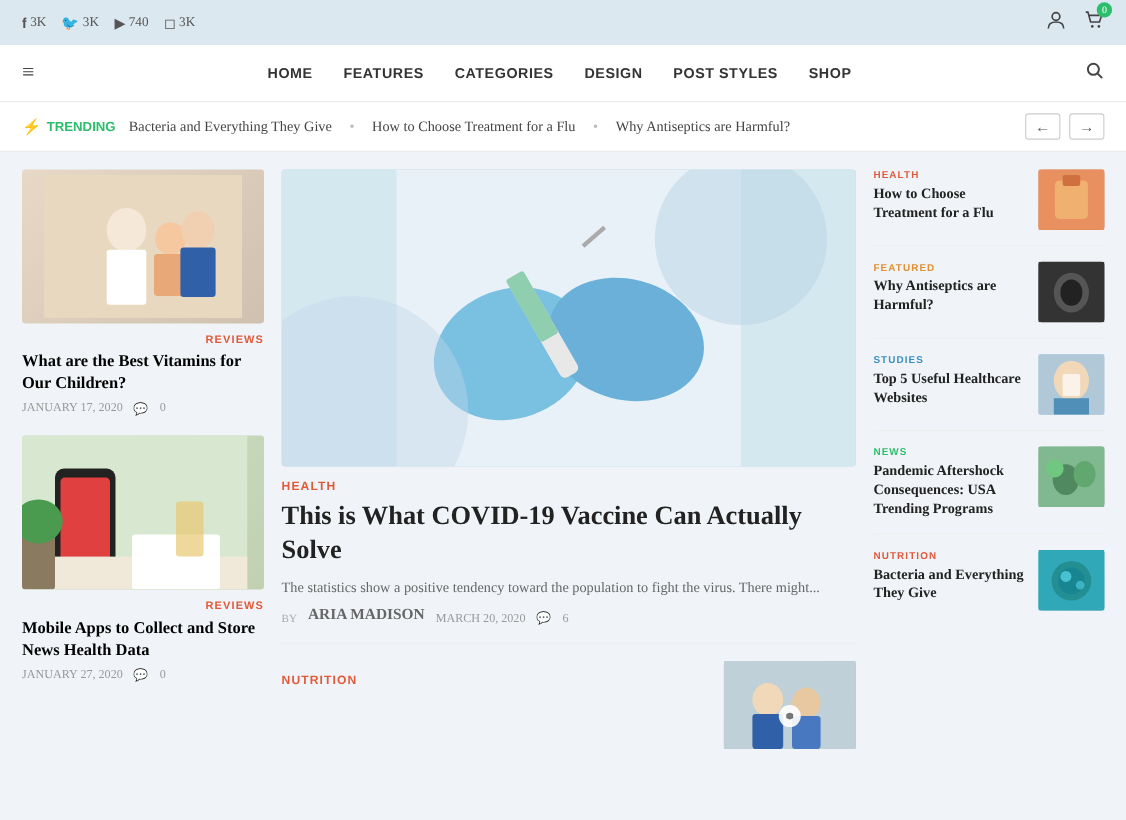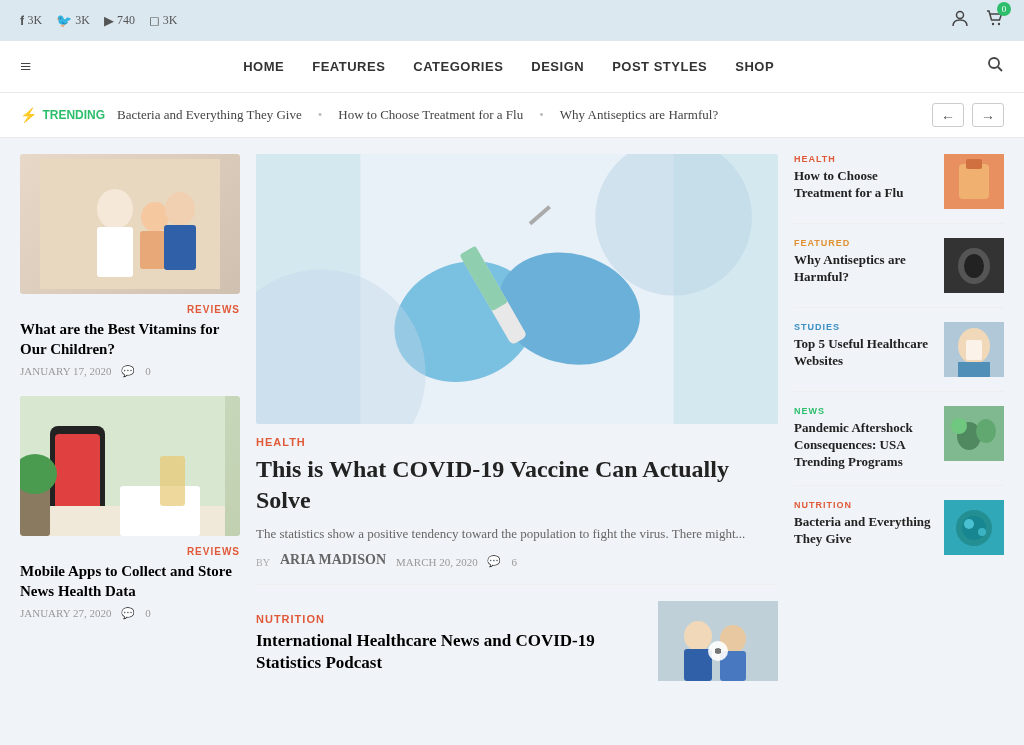--- a/index.html
+++ b/index.html
@@ -330,21 +330,20 @@
       <span class="date">MARCH 20, 2020</span>
       <span>💬</span>
       <span>6</span>
     </div>
 
     <hr class="divider">
 
     <div class="bottom-article">
       <div class="bottom-article-text">
         <div class="center-category">NUTRITION</div>
-        <div class="card-title" style="font-size:17px;">International Healthcare News and COVID-19 Statistics Podcast</div>
       </div>
       <div class="bottom-article-img">
         <svg width="120" height="80" viewBox="0 0 120 80">
           <rect width="120" height="80" fill="#c0d0d8"></rect>
 
           <ellipse cx="40" cy="35" rx="14" ry="15" fill="#f0d8b8"></ellipse>
           <rect x="26" y="48" width="28" height="32" rx="3" fill="#3060a8"></rect>
           <ellipse cx="75" cy="38" rx="13" ry="14" fill="#e8c8a0"></ellipse>
           <rect x="62" y="50" width="26" height="30" rx="3" fill="#4878c0"></rect>
 

